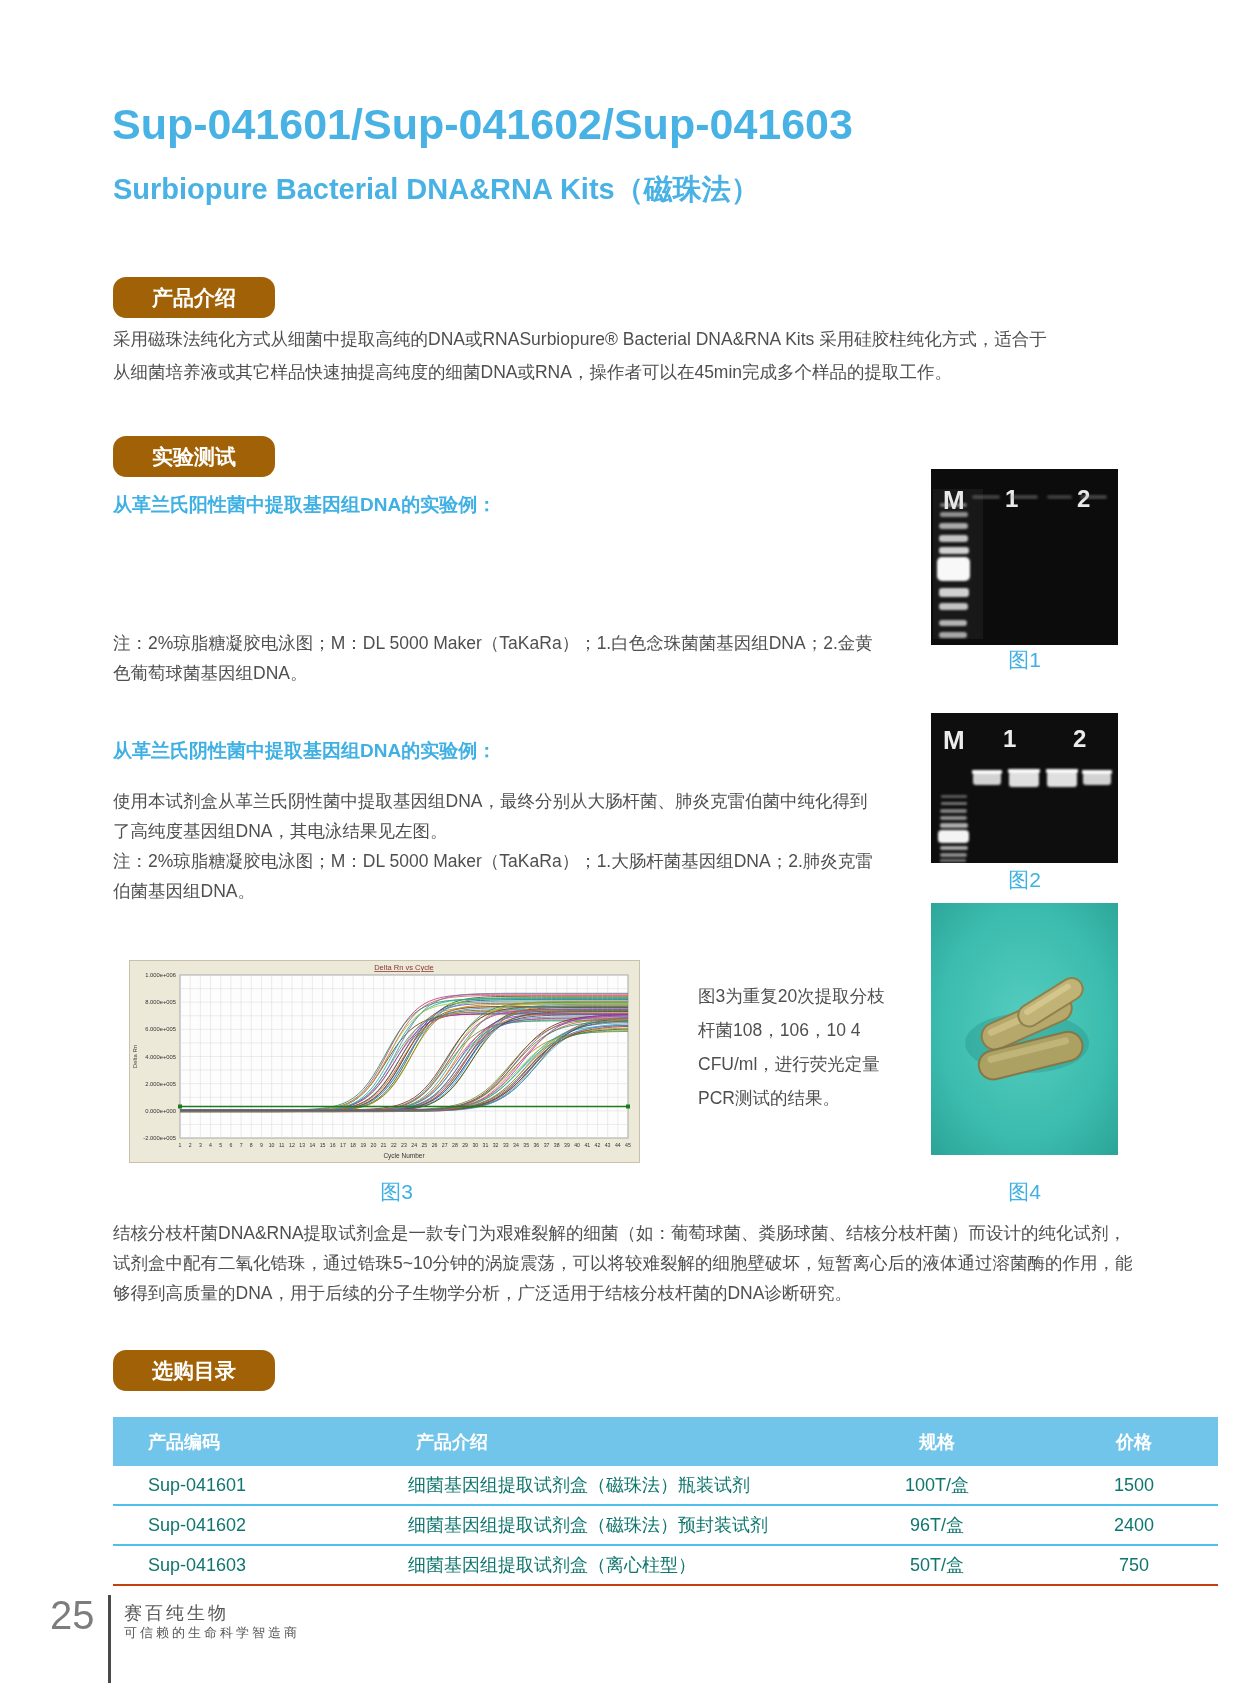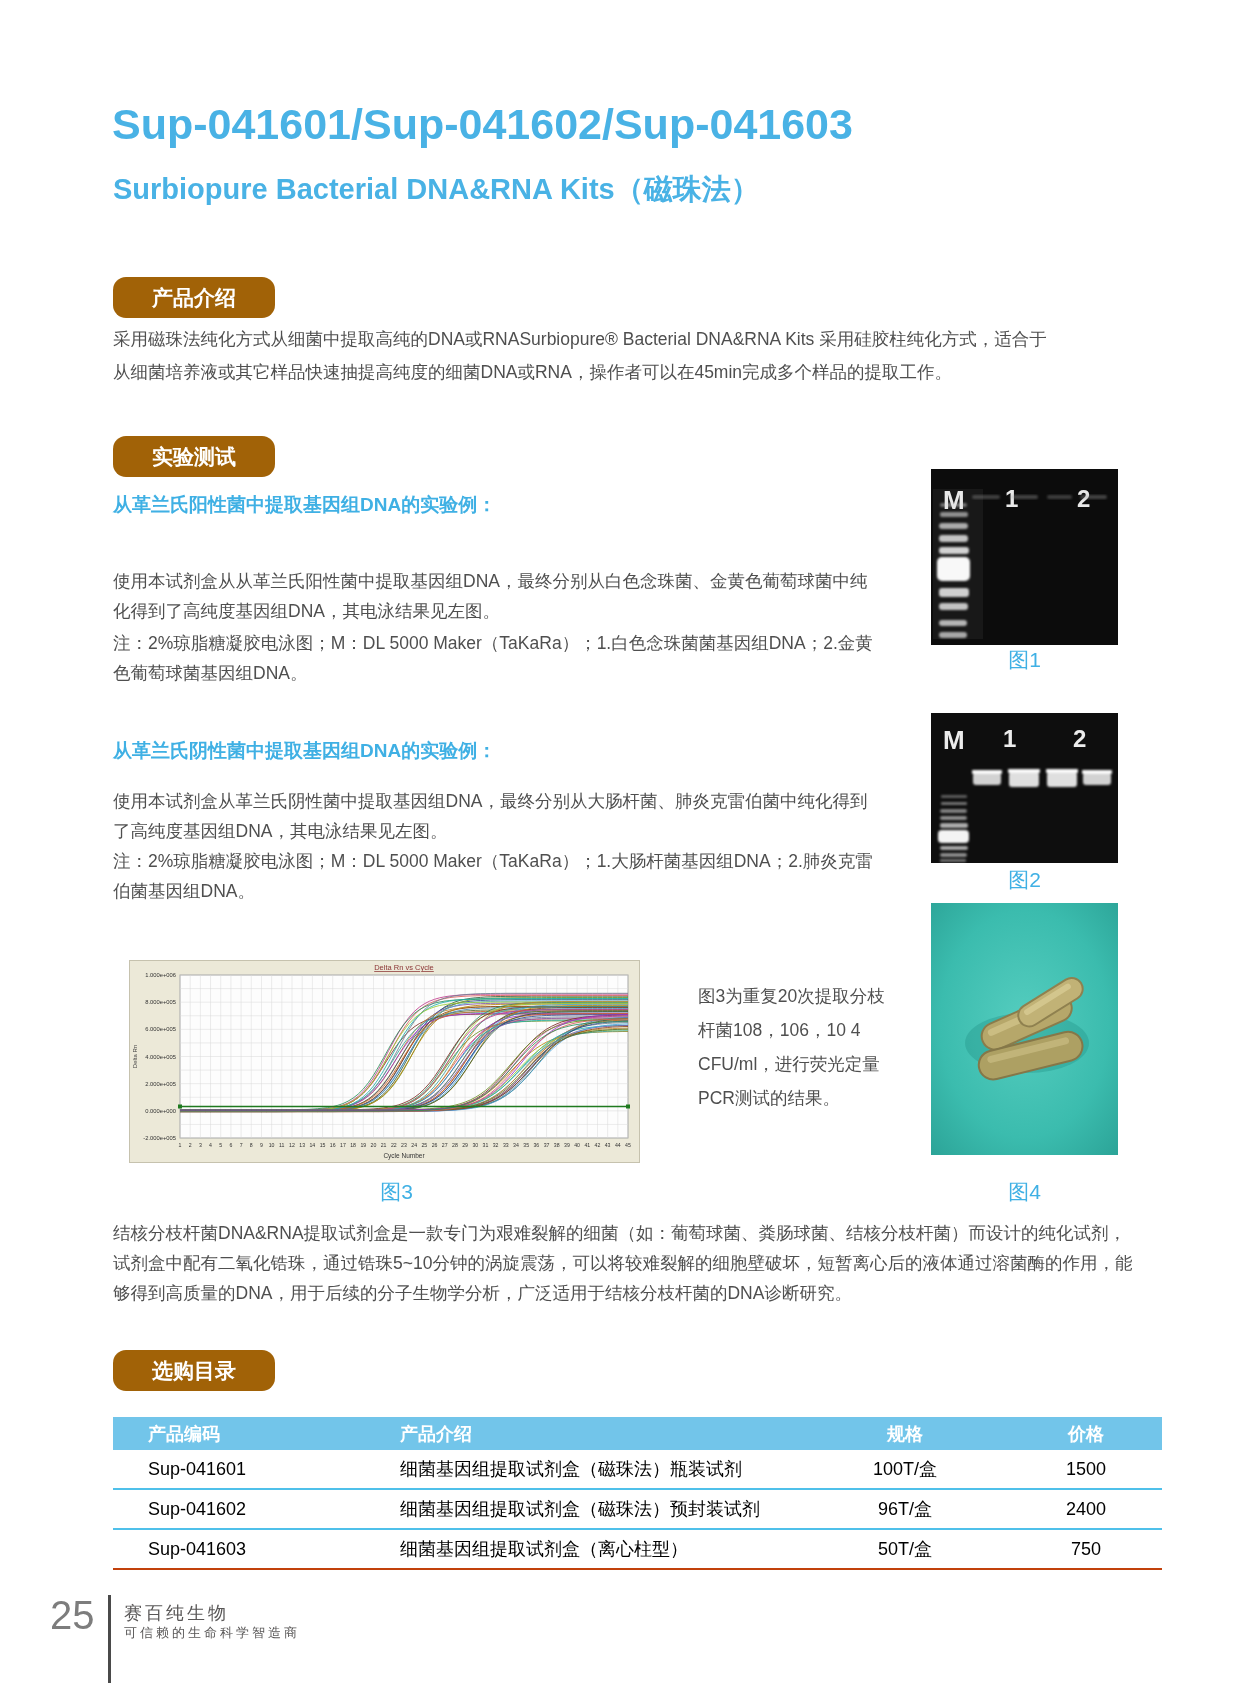--- a/index.html
+++ b/index.html
@@ -9,22 +9,22 @@
   .title{left:112px;top:100px;font-size:43px;font-weight:bold;color:#49b2e5;letter-spacing:0;}
   .subtitle{left:113px;top:170px;font-size:29px;font-weight:bold;color:#49b2e5;}
   .badge{width:162px;height:41px;background:#a16207;border-radius:13px;color:#fff;
          font-size:21px;font-weight:bold;text-align:center;line-height:41px;}
   .body-text{font-size:17.5px;color:#4f4f4f;line-height:33px;margin:0;}
   .exp-heading{font-size:19px;font-weight:bold;color:#3fb0e4;}
   .exp-body{font-size:17.5px;color:#4f4f4f;line-height:30px;margin:0;width:768px;}
   .fig-caption{font-size:21px;color:#3fb0e4;text-align:center;}
   .side-note{font-size:17.5px;color:#4f4f4f;line-height:34px;width:192px;}
   .catalog-table{left:113px;top:1417px;width:1014px;border-collapse:collapse;table-layout:fixed;}
-  .catalog-table th{background:#72c5ea;color:#fff;font-size:18px;font-weight:bold;height:33px;padding:0;}
-  .catalog-table td{font-size:18px;color:#000000;height:38px;padding:0;border-bottom:2px solid #4fc0ea;}
+  .catalog-table th{background:#72c5ea;color:#fff;font-size:18px;font-weight:bold;height:33px;padding:8px;}
+  .catalog-table td{font-size:18px;color:#0f766e;height:38px;padding:0;border-bottom:2px solid #4fc0ea;}
   .catalog-table tr:last-child td{border-bottom:2px solid #c2410c;}
   .col-code{width:252px;text-align:left;padding-left:35px!important;}
   .col-name{width:400px;text-align:left;}
   .col-spec{width:210px;text-align:center;}
   .col-price{width:152px;text-align:center;}
   .page-num{left:50px;top:1593px;font-size:40px;color:#7d7d7d;font-weight:400;}
   .footer-line{left:108px;top:1595px;width:3px;height:88px;background:#4a4a4a;}
   .footer-co{left:124px;top:1601px;font-size:18px;color:#595757;letter-spacing:3px;}
   .footer-slogan{left:124px;top:1624px;font-size:13px;color:#595757;letter-spacing:3px;}
 </style>
@@ -39,21 +39,20 @@
   <div class="abs badge" style="left:113px;top:277px;">
     <span>产品介绍</span>
   </div>
   <p class="abs body-text" style="left:113px;top:323px;width:938px;">采用磁珠法纯化方式从细菌中提取高纯的DNA或RNASurbiopure® Bacterial DNA&amp;RNA Kits 采用硅胶柱纯化方式，适合于从细菌培养液或其它样品快速抽提高纯度的细菌DNA或RNA，操作者可以在45min完成多个样品的提取工作。</p>
 
   <div class="abs badge" style="left:113px;top:436px;">
     <span>实验测试</span>
   </div>
 
   <div class="abs exp-heading" style="left:113px;top:492px;">从革兰氏阳性菌中提取基因组DNA的实验例：</div>
-  <p class="abs exp-body" style="left:113px;top:566px;">使用本试剂盒从从革兰氏阳性菌中提取基因组DNA，最终分别从白色念珠菌、金黄色葡萄球菌中纯化得到了高纯度基因组DNA，其电泳结果见左图。</p>
   <p class="abs exp-body" style="left:113px;top:628px;">注：2%琼脂糖凝胶电泳图；M：DL 5000 Maker（TaKaRa）；1.白色念珠菌菌基因组DNA；2.金黄色葡萄球菌基因组DNA。</p>
 
   <div class="abs exp-heading" style="left:113px;top:738px;">从革兰氏阴性菌中提取基因组DNA的实验例：</div>
   <p class="abs exp-body" style="left:113px;top:786px;">使用本试剂盒从革兰氏阴性菌中提取基因组DNA，最终分别从大肠杆菌、肺炎克雷伯菌中纯化得到了高纯度基因组DNA，其电泳结果见左图。</p>
   <p class="abs exp-body" style="left:113px;top:846px;">注：2%琼脂糖凝胶电泳图；M：DL 5000 Maker（TaKaRa）；1.大肠杆菌基因组DNA；2.肺炎克雷伯菌基因组DNA。</p>
 
   <div class="abs" style="left:931px;top:469px;">
     <svg width="187" height="176" viewBox="0 0 187 176">
       <defs>
           <filter id="blur1">

